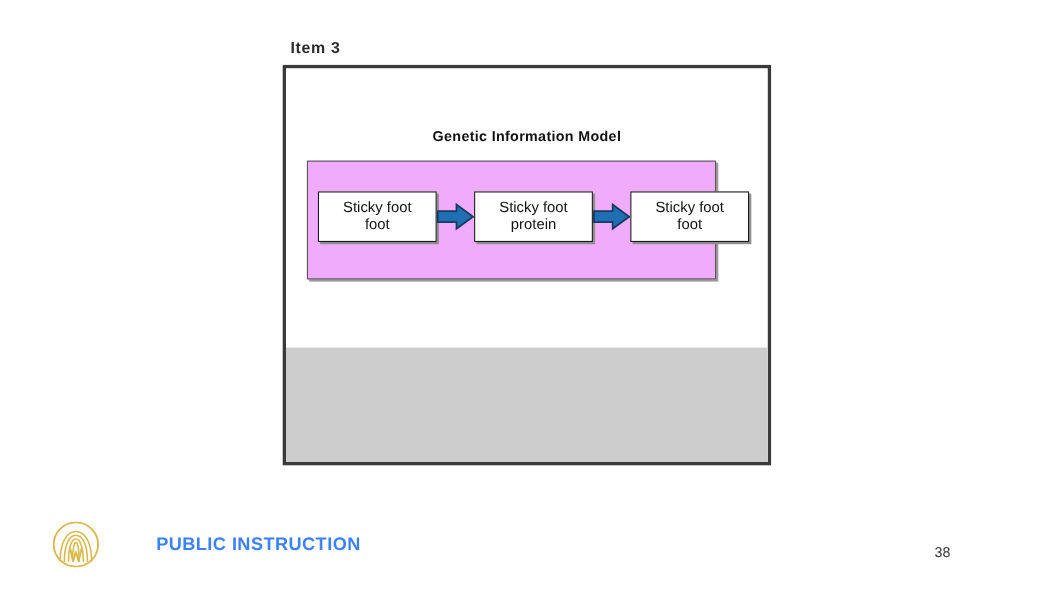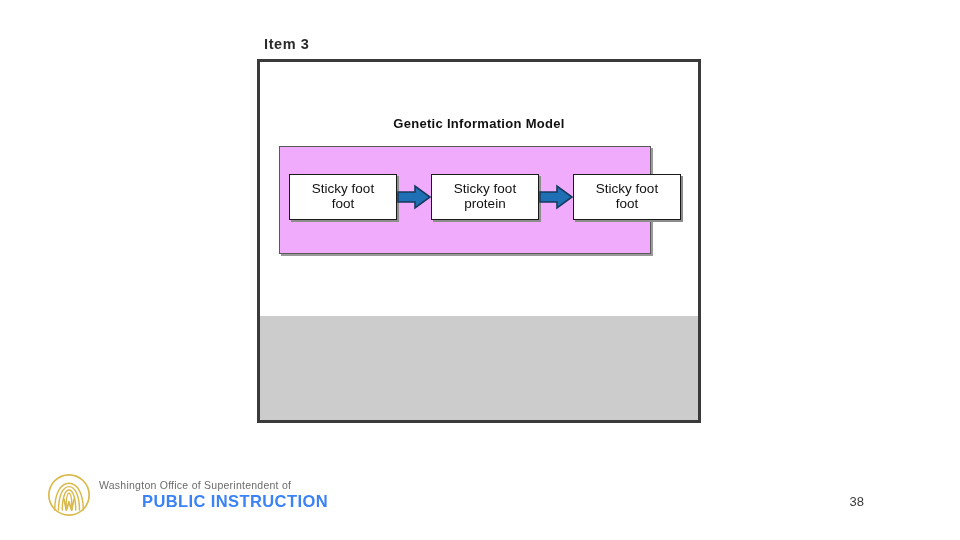--- a/index.html
+++ b/index.html
@@ -226,19 +226,18 @@
       <g fill="none" stroke="#d9b94a" stroke-width="3.4" stroke-linecap="round">
         <path d="M16,86 C16,46 30,22 50,22 C70,22 84,46 84,86"></path>
         <path d="M25,86 C25,50 36,30 50,30 C64,30 75,50 75,86"></path>
         <path d="M34,86 C34,55 41,38 50,38 C59,38 66,55 66,86"></path>
         <path d="M43,86 C43,60 46,46 50,46 C54,46 57,60 57,86"></path>
       </g>
       <path d="M38,60 L44,86 L50,66 L56,86 L62,60" fill="none" stroke="#d9b94a" stroke-width="4.2" stroke-linecap="round" stroke-linejoin="round"></path>
     </svg>
 
     <div class="logo-text">
-      <span class="logo-line1">Washington Office of Superintendent of</span>
       <span class="logo-line2">PUBLIC INSTRUCTION</span>
     </div>
   </div>
 
   <div class="page-number">38</div>
 </div>
 
 </body></html>

